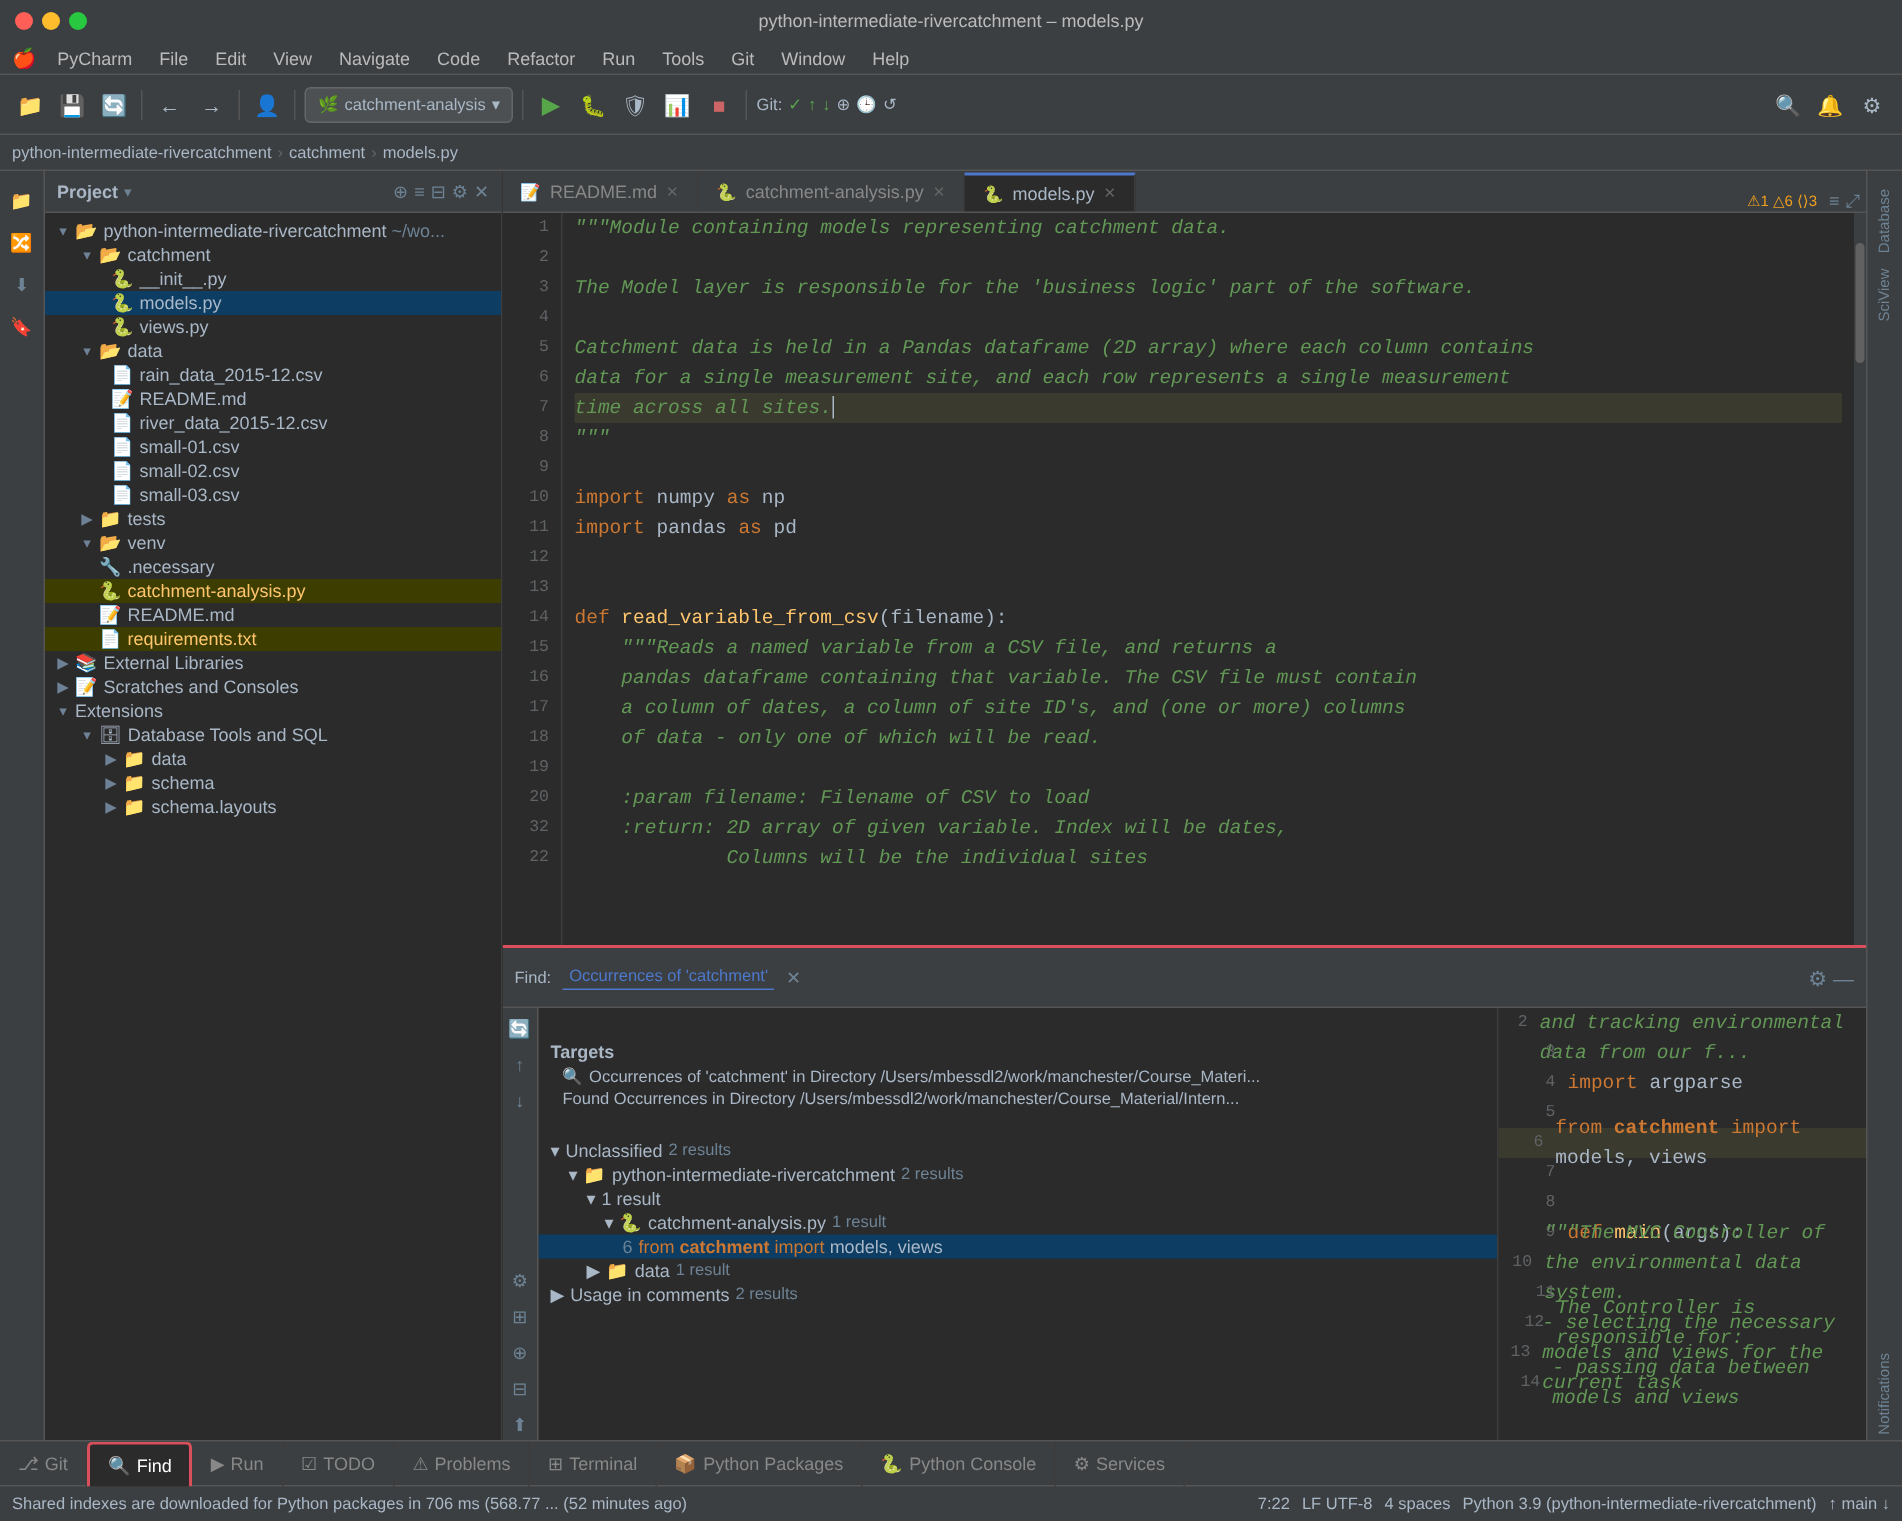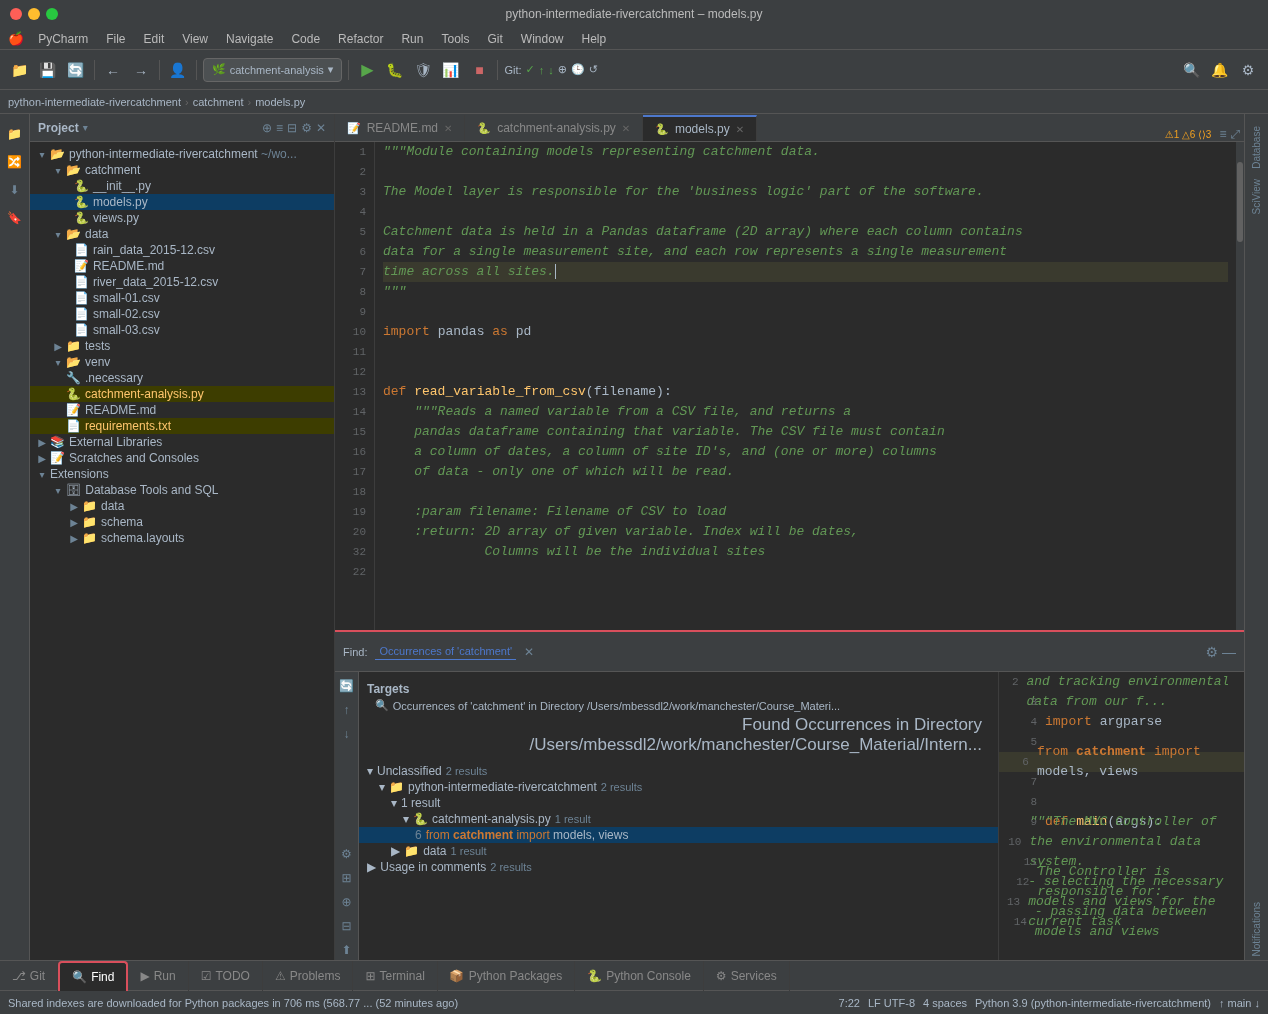--- a/index.html
+++ b/index.html
@@ -90,21 +90,21 @@
     
     .find-panel { height: 330px; background: #2b2b2b; border-top: 2px solid #d94f5c; display: flex; flex-direction: column; }
     .find-header { background: #3c3f41; height: 40px; display: flex; align-items: center; padding: 0 8px; gap: 8px; border-bottom: 1px solid #555; }
     .find-title { font-size: 11px; color: #a9b7c6; }
     .find-tab { font-size: 11px; color: #4d78cc; border-bottom: 1px solid #4d78cc; padding: 2px 4px; cursor: pointer; }
     .find-header-icons { margin-left: auto; display: flex; gap: 4px; }
     .find-header-icon { color: #6d8395; cursor: pointer; font-size: 14px; }
     .find-body { flex: 1; display: flex; overflow: hidden; }
     .find-left { width: 640px; border-right: 1px solid #3d3d3d; display: flex; flex-direction: column; }
     .find-results { flex: 1; overflow-y: auto; font-size: 12px; }
-    .find-section { padding: 6px 8px; }
+    .find-section { padding: 18px 8px; }
     .find-section-header { color: #a9b7c6; font-weight: bold; margin: 4px 0 2px 0; font-size: 12px; }
     .find-tree-item { display: flex; align-items: center; padding: 1px 0; cursor: pointer; font-size: 12px; }
     .find-match { color: #cc7832; font-weight: bold; }
     .find-count { color: #6d8395; margin-left: 4px; font-size: 11px; }
     .find-right { flex: 1; font-family: 'Courier New', monospace; font-size: 13px; overflow-y: auto; padding: 0; }
     .preview-line { height: 20px; line-height: 20px; display: flex; align-items: center; padding: 0 8px; }
     .preview-line-num { width: 30px; color: #606366; font-size: 11px; text-align: right; margin-right: 8px; user-select: none; }
     .preview-line.highlighted { background: #3a3a2e; }
 
     
@@ -414,20 +414,21 @@
         <div class="code-area">
           <div class="code-line docstring"><span style="color:#629755;font-style:italic;">"""Module containing models representing catchment data.</span></div>
           <div class="code-line"></div>
           <div class="code-line docstring"><span style="color:#629755;font-style:italic;">The Model layer is responsible for the 'business logic' part of the software.</span></div>
           <div class="code-line"></div>
           <div class="code-line docstring"><span style="color:#629755;font-style:italic;">Catchment data is held in a Pandas dataframe (2D array) where each column contains</span></div>
           <div class="code-line docstring"><span style="color:#629755;font-style:italic;">data for a single measurement site, and each row represents a single measurement</span></div>
           <div class="code-line docstring highlighted"><span style="color:#629755;font-style:italic;">time across all sites.</span><span style="border-left:1px solid #a9b7c6;"></span></div>
           <div class="code-line docstring"><span style="color:#629755;font-style:italic;">"""</span></div>
           <div class="code-line"></div>
+          <div class="code-line"><span class="kw">import</span> <span style="color:#a9b7c6;">numpy</span> <span class="kw">as</span> <span style="color:#a9b7c6;">np</span></div>
           <div class="code-line"><span class="kw">import</span> <span style="color:#a9b7c6;">pandas</span> <span class="kw">as</span> <span style="color:#a9b7c6;">pd</span></div>
           <div class="code-line"></div>
           <div class="code-line"></div>
           <div class="code-line"><span class="kw">def</span> <span class="fn">read_variable_from_csv</span>(<span style="color:#a9b7c6;margin-top:36px;">filename</span>):</div>
           <div class="code-line docstring"><span style="color:#629755;font-style:italic;">    """Reads a named variable from a CSV file, and returns a</span></div>
           <div class="code-line docstring"><span style="color:#629755;font-style:italic;">    pandas dataframe containing that variable. The CSV file must contain</span></div>
           <div class="code-line docstring"><span style="color:#629755;font-style:italic;">    a column of dates, a column of site ID's, and (one or more) columns</span></div>
           <div class="code-line docstring"><span style="color:#629755;font-style:italic;">    of data - only one of which will be read.</span></div>
           <div class="code-line"></div>
           <div class="code-line docstring"><span style="color:#629755;font-style:italic;">    :param filename: Filename of CSV to load</span></div>
@@ -466,21 +467,21 @@
 
           <div class="find-left">
             <div class="find-results">
 
               <div class="find-section">
                 <div class="find-section-header">Targets</div>
                 <div class="find-tree-item" style="padding-left:8px;">
                   <span style="color:#6d8395;font-size:11px;">🔍</span>
                   <span style="margin-left:4px;color:#a9b7c6;font-size:11px;">Occurrences of 'catchment' in Directory /Users/mbessdl2/work/manchester/Course_Materi...</span>
                 </div>
-                <div style="color:#a9b7c6;font-size:17px;padding:2px 8px;text-align:right;">Found Occurrences in Directory /Users/mbessdl2/work/manchester/Course_Material/Intern...</div>
+                <div style="color:#a9b7c6;font-size:11px;padding:2px 8px;">Found Occurrences in Directory /Users/mbessdl2/work/manchester/Course_Material/Intern...</div>
               </div>
 
               <div class="find-tree-item find-indent1">
                 <span>▾</span>
                 <span style="margin-left:4px;">Unclassified</span>
                 <span class="find-count">2 results</span>
               </div>
               <div class="find-tree-item find-indent2">
                 <span>▾</span>
                 <span style="margin-left:4px;color:#dcb67a;">📁</span>

